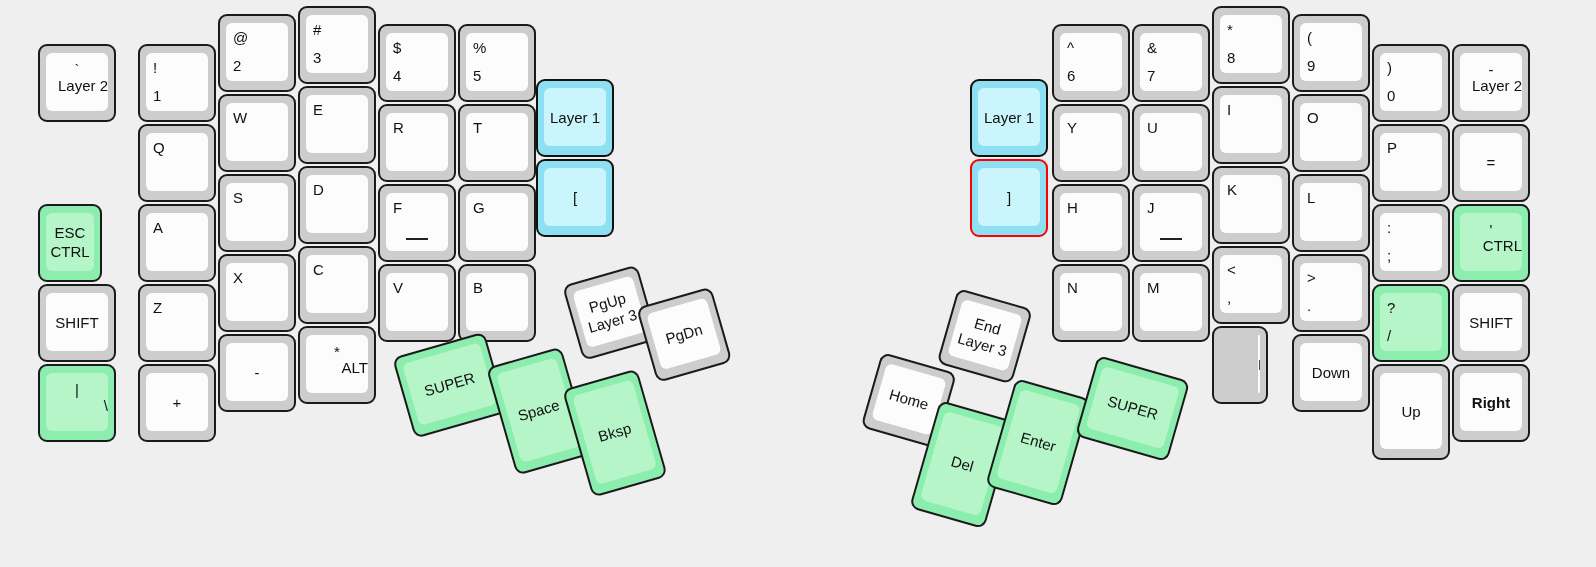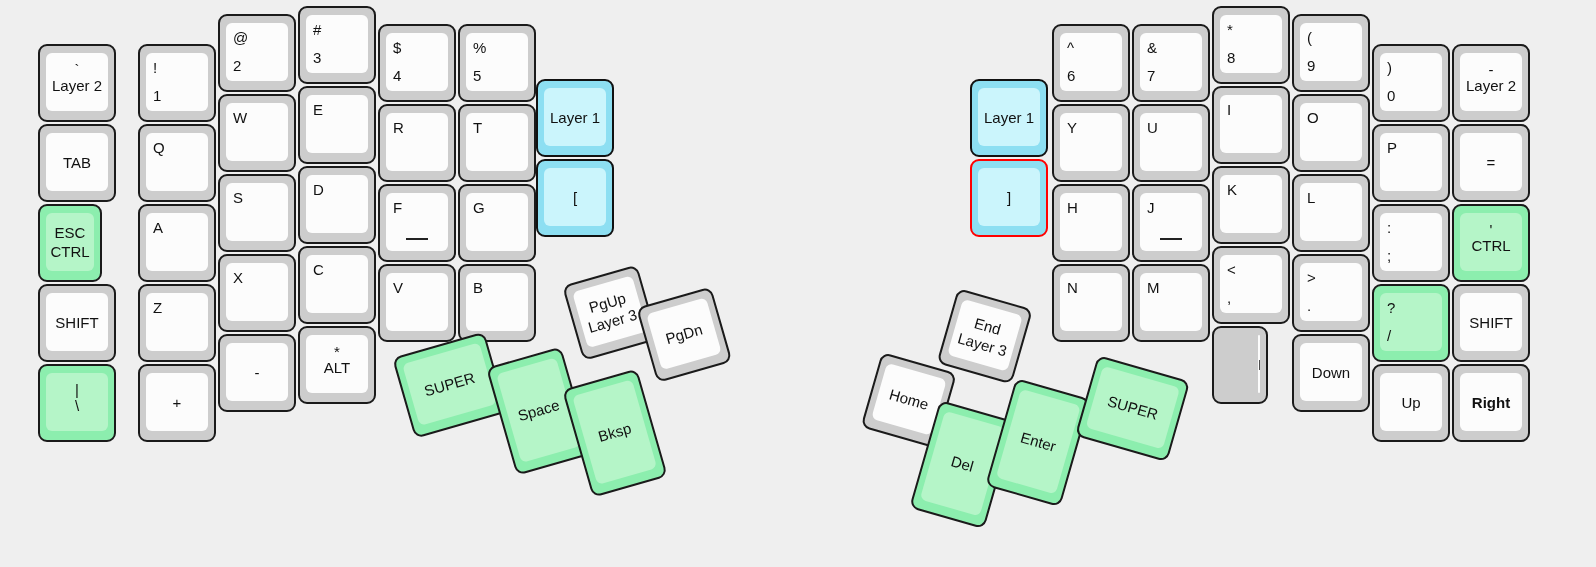--- a/index.html
+++ b/index.html
@@ -54,21 +54,21 @@
   }
   
   .lg.ct{
     left:0;right:0;top:9px;
     text-align:center;
   }
   
   .lg.cb{
     left:0;right:0;top:50%;
     transform:translateY(-30%);
-    text-align:center;
+    text-align:right;
   }
   
   .lg.stack{
     left:0;right:0;top:50%;
     transform:translateY(-50%);
     text-align:center;
   }
   .lg.stack .l2{display:block;margin-top:4px;}
   
   .lg.tl{left:7px;top:7px;text-align:left;}
@@ -90,25 +90,20 @@
 </head>
 <body>
 
 <div id="board">
     <div class="key" style="left: 38px; top: 44px; width: 78px; height: 78px;">
       <div class="cap">
         <span class="lg ct">`</span>
         <span class="lg cb">Layer 2</span>
       </div>
     </div>
-    <div class="key" style="left: 38px; top: 124px; width: 78px; height: 78px;">
-      <div class="cap">
-        <span class="lg c">TAB</span>
-      </div>
-    </div>
     <div class="key green" style="left: 38px; top: 204px; width: 64px; height: 78px;">
       <div class="cap">
         <span class="lg stack">ESC<span class="l2">CTRL</span></span>
       </div>
     </div>
     <div class="key" style="left: 38px; top: 284px; width: 78px; height: 78px;">
       <div class="cap">
         <span class="lg c">SHIFT</span>
       </div>
     </div>
@@ -373,21 +368,21 @@
         <span class="lg tl">:</span>
         <span class="lg bl">;</span>
       </div>
     </div>
     <div class="key green" style="left: 1372px; top: 284px; width: 78px; height: 78px;">
       <div class="cap">
         <span class="lg tl">?</span>
         <span class="lg bl">/</span>
       </div>
     </div>
-    <div class="key" style="left: 1372px; top: 364px; width: 78px; height: 78px;">
+    <div class="key" style="left: 1372px; top: 364px; width: 78px; height: 96px;">
       <div class="cap">
         <span class="lg c">Up</span>
       </div>
     </div>
     <div class="key" style="left: 1452px; top: 44px; width: 78px; height: 78px;">
       <div class="cap">
         <span class="lg ct">-</span>
         <span class="lg cb">Layer 2</span>
       </div>
     </div>

